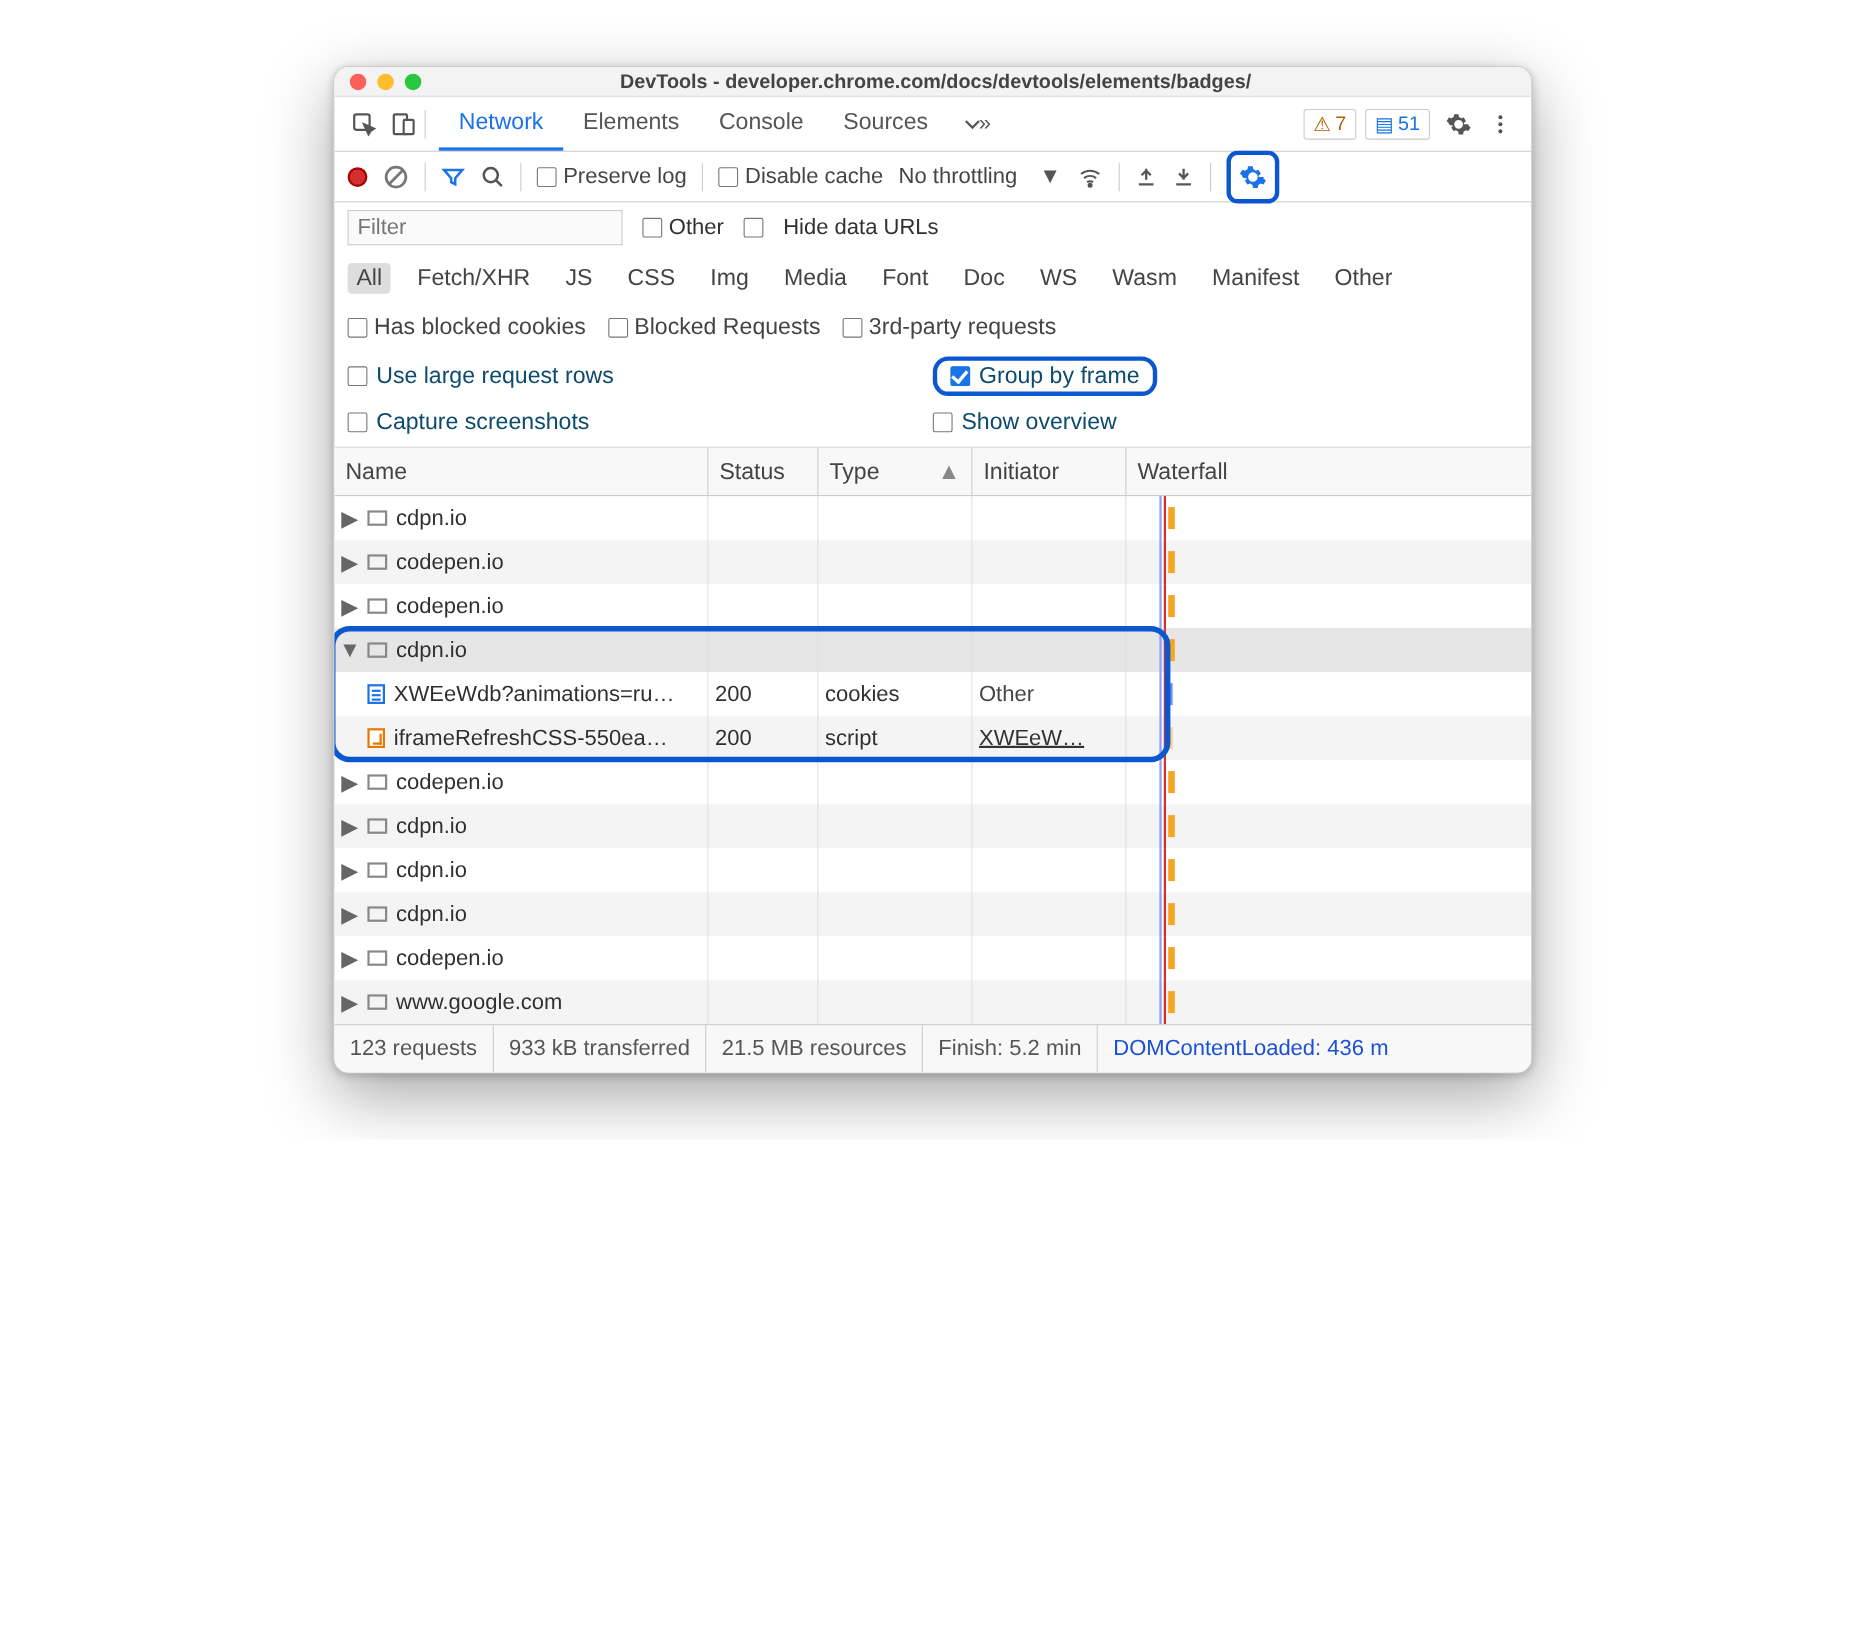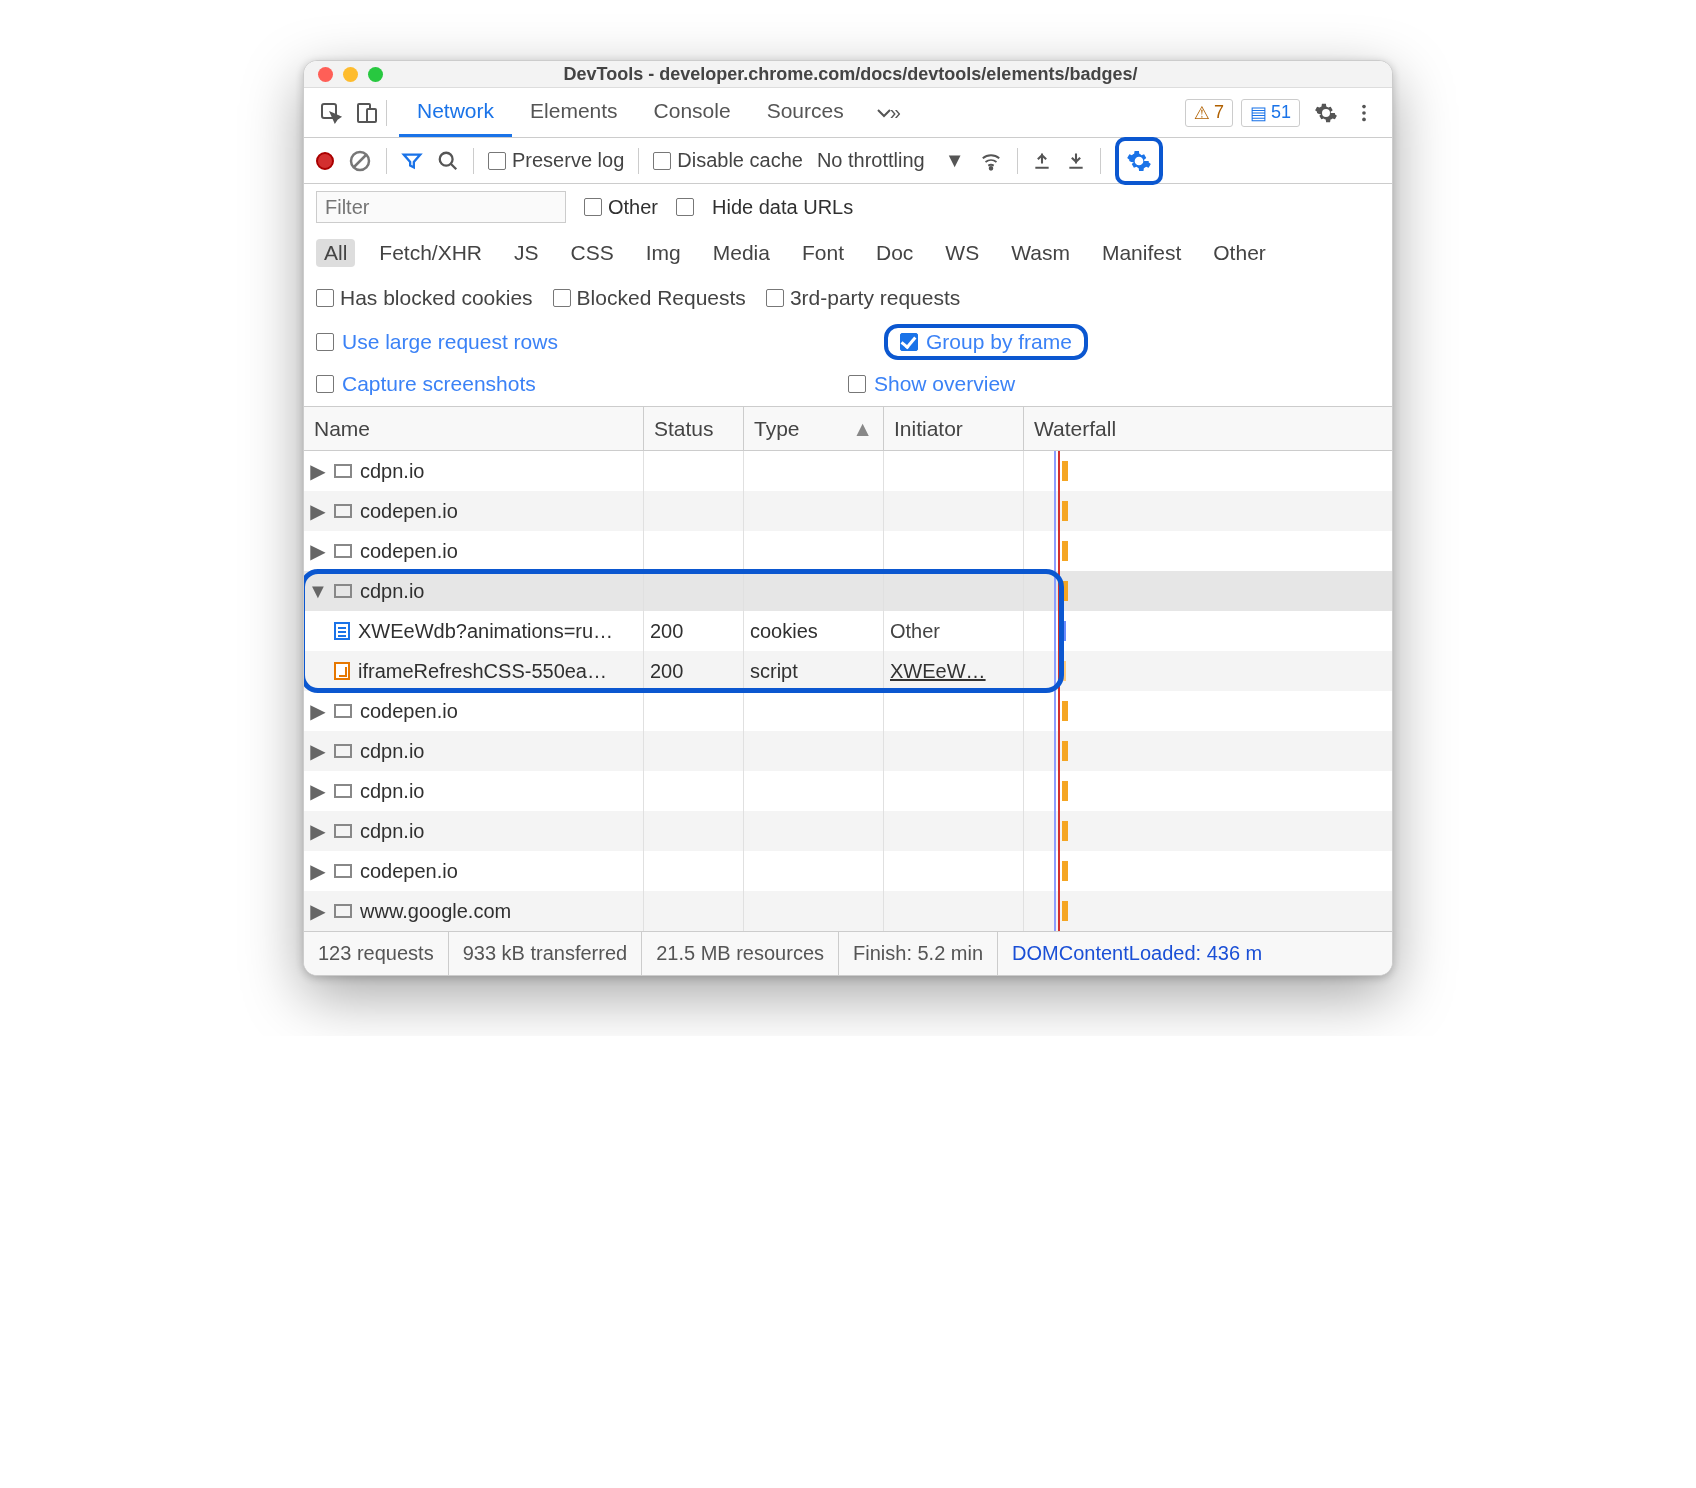--- a/index.html
+++ b/index.html
@@ -63,23 +63,23 @@
   .select{display:flex;align-items:center;gap:20px;}
   .gear-highlight{border:4px solid #0b57d0;border-radius:10px;padding:2px;}
   .gear-highlight .icon-btn{color:#1a73e8;}
   
   .filter-row1{display:flex;align-items:center;height:46px;padding:0 12px;gap:18px;border-bottom:0;}
   .filter-input{width:250px;height:32px;border:1px solid #ccc;background:#fafafa;padding:0 8px;font-size:20px;color:#777;}
   .type-row{display:flex;align-items:center;height:46px;padding:0 12px;gap:16px;font-size:21px;}
   .chip{padding:2px 8px;border-radius:4px;color:#444;}
   .chip.active{background:#ddd;text-align:center;}
   .check-row{display:flex;align-items:center;height:44px;padding:0 12px;gap:20px;font-size:21px;color:#444;}
-  .opt-grid{display:grid;grid-template-columns:1fr 1fr;padding:4px 12px 10px;row-gap:12px;font-size:21px;color:#3b82f6;border-bottom:1px solid #ccc;}
+  .opt-grid{display:grid;grid-template-columns:1fr 1fr;padding:4px 12px 10px;row-gap:12px;font-size:21px;color:#0c4a6e;border-bottom:1px solid #ccc;}
   .opt{display:flex;align-items:center;gap:8px;}
-  .group-highlight{border:4px solid #0b57d0;border-radius:14px;padding:2px 12px;display:inline-flex;align-items:flex-end;gap:8px;width:fit-content;margin-left:36px;}
+  .group-highlight{border:4px solid #0b57d0;border-radius:14px;padding:2px 12px;display:inline-flex;align-items:flex-end;gap:8px;width:fit-content;}
   
   .thead{display:flex;height:44px;border-bottom:1px solid #ccc;background:#f8f8f8;font-size:21px;color:#444;}
   .th{border-right:1px solid #ccc;display:flex;align-items:center;padding:0 10px;}
   .th.name{flex:0 0 340px;} .th.status{flex:0 0 100px;} .th.type{flex:0 0 140px;text-align:right;} .th.init{flex:0 0 140px;} .th.water{flex:1;}
   .sort-asc{margin-left:auto;color:#888;}
   .tbody{}
   .row{display:flex;height:40px;align-items:stretch;font-size:20px;}
   .row.odd{background:#f4f4f4;}
   .row.sel{background:#e6e6e6;}
   .cell{border-right:1px solid #e0e0e0;display:flex;align-items:center;padding:0 6px;overflow:hidden;white-space:nowrap;}

